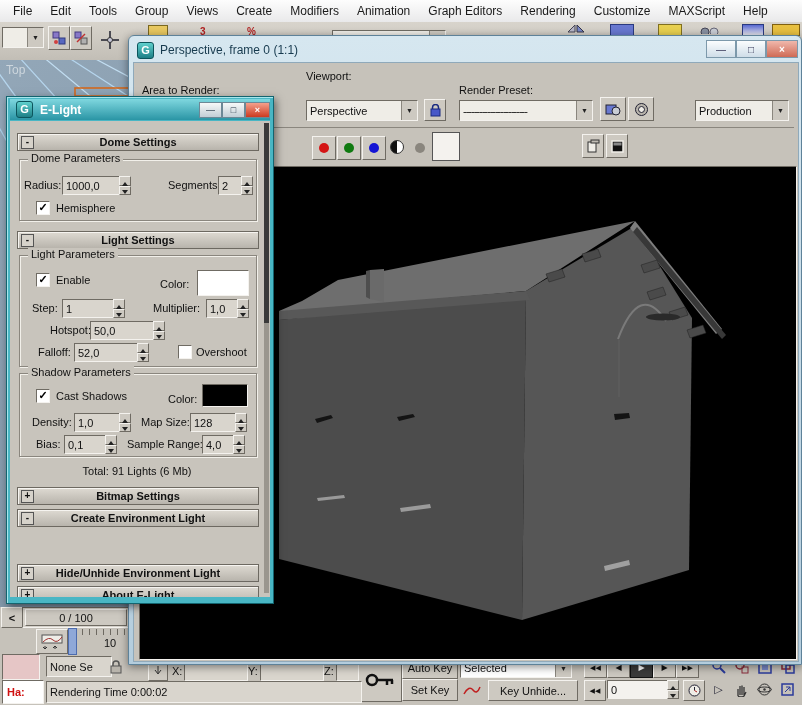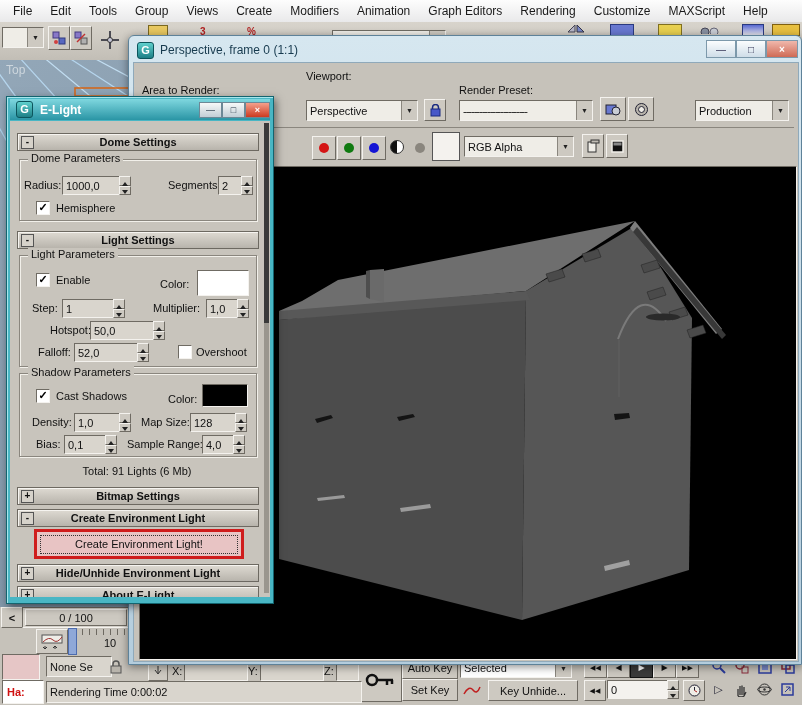--- a/index.html
+++ b/index.html
@@ -343,24 +343,20 @@
     <div class="abs raised btn" style="left:228px;top:73px;width:22px;height:22px">
       <div style="width:10px;height:10px;border-radius:50%;background:#1414d4"></div>
     </div>
     <div class="abs btn" style="left:256px;top:77px;width:14px;height:14px">
       <div style="width:12px;height:12px;border-radius:50%;background:linear-gradient(90deg,#111 50%,#fff 50%);border:1px solid #333"></div>
     </div>
     <div class="abs btn" style="left:280px;top:79px;width:12px;height:12px">
       <div style="width:10px;height:10px;border-radius:50%;background:#8a867e"></div>
     </div>
     <div class="abs white" style="left:298px;top:69px;width:26px;height:27px;border:1px solid #555"></div>
-    <div class="abs combo" style="left:330px;top:73px;width:108px;height:19px">
-      <span class="val">RGB Alpha</span>
-      <span class="arrow">▼</span>
-    </div>
     <div class="abs raised btn" style="left:448px;top:71px;width:20px;height:22px">
       <svg width="13" height="14">
           <rect x="1" y="3" width="8" height="10" fill="#efede7" stroke="#333"></rect>
           <rect x="4" y="1" width="8" height="3" fill="#c0bcb4" stroke="#333"></rect>
         </svg>
     </div>
     <div class="abs raised btn" style="left:472px;top:71px;width:20px;height:22px">
       <svg width="13" height="13">
           <rect x="1" y="1" width="11" height="11" fill="#111" stroke="#efede7" stroke-width="1.5"></rect>
           <rect x="2.5" y="2.5" width="8" height="3" fill="#888"></rect>
@@ -535,23 +531,20 @@
     <div class="abs nowrap" style="left:0;top:344px;width:254px;text-align:center"><span>Total: 91 Lights (6 Mb)</span></div>
 
     <div class="abs rollout" style="left:7px;top:366px;width:240px;height:16px">
       <span class="pm">+</span>
       <span>Bitmap Settings</span>
     </div>
     <div class="abs rollout" style="left:7px;top:388px;width:240px;height:16px">
       <span class="pm">-</span>
       <span>Create Environment Light</span>
     </div>
-    <div class="abs redbox btn" style="left:24px;top:408px;width:204px;height:24px;background:#e8c4c4">
-      <span style="display:flex;align-items:center;justify-content:center;width:196px;height:17px;border:1px dotted #333">Create Environment Light!</span>
-    </div>
     <div class="abs rollout" style="left:7px;top:443px;width:240px;height:16px">
       <span class="pm">+</span>
       <span>Hide/Unhide Environment Light</span>
     </div>
     <div class="abs rollout" style="left:7px;top:465px;width:240px;height:16px">
       <span class="pm">+</span>
       <span>About E-Light</span>
     </div>
   </div>
 </div>

